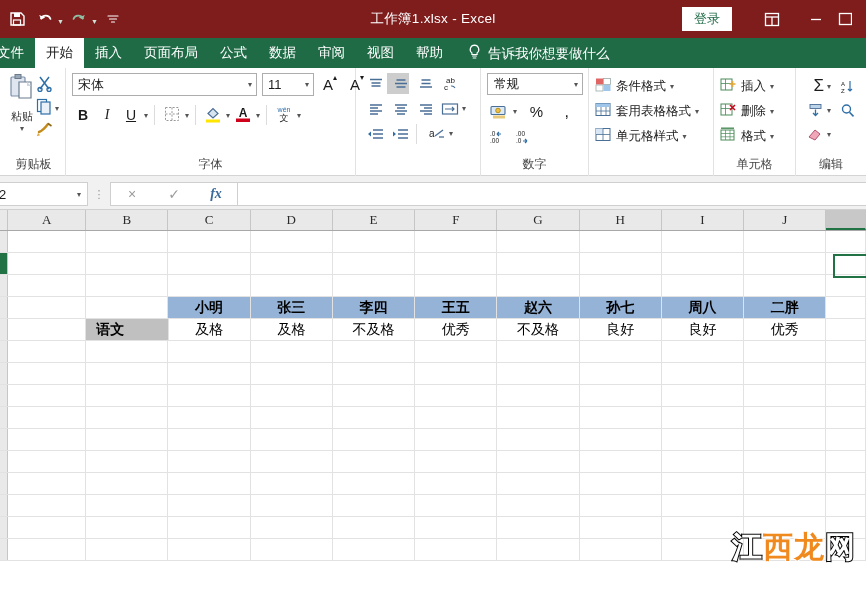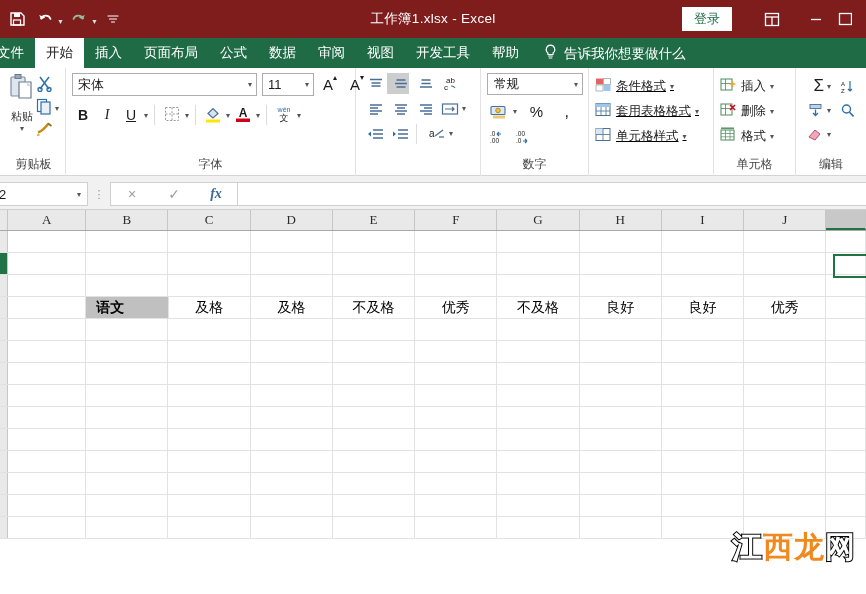--- a/index.html
+++ b/index.html
@@ -129,21 +129,21 @@
   .al-btn.on { background: #cdcdcd; }
   
   .g-num { width: 108px; }
   .num-fmt {
     border: 1px solid #adadad; background:#fff; height:22px; width: 96px;
     display:flex; align-items:center; justify-content:space-between;
     font-size: 12.5px; color:#1b1b1b; padding: 0 4px 0 6px;
   }
   .num-row { display:flex; align-items:center; gap:4px; margin-top: 6px;}
   
-  .g-style { width: 125px; text-decoration: underline; }
+  .g-style { width: 125px; }
   .st-item { display:flex; align-items:center; gap:4px; height:22px; font-size:12.5px; color:#1b1b1b;}
   
   .g-cells { width: 82px; }
   
   .g-edit { width: 70px; border-right: none;}
   .ed-row { display:flex; align-items:center; gap:3px; height:22px;}
   
   .fxbar {
     height: 34px;
     background: #f1f1f1;
@@ -265,21 +265,20 @@
 
 <div class="tabbar">
   <div class="tab" style="margin-left:-14px;">文件</div>
   <div class="tab active">开始</div>
   <div class="tab">插入</div>
   <div class="tab">页面布局</div>
   <div class="tab">公式</div>
   <div class="tab">数据</div>
   <div class="tab">审阅</div>
   <div class="tab">视图</div>
-  <div class="tab">开发工具</div>
   <div class="tab">帮助</div>
   <div class="tellme">
     <span>
       <svg width="13" height="16" viewBox="0 0 13 16">
           <path d="M6.5 1.2a4.3 4.3 0 0 0-2.6 7.7v1.6h5.2V8.9A4.3 4.3 0 0 0 6.5 1.2z" fill="none" stroke="#fff" stroke-width="1.2"></path>
           <path d="M4.6 12h3.8M5.2 14h2.6" stroke="#fff" stroke-width="1.2" stroke-linecap="round"></path>
         </svg>
     </span>
     <span>告诉我你想要做什么</span>
   </div>
@@ -706,20 +705,34 @@
         <div class="cell" style="width: 83px;"></div>
         <div class="cell" style="width: 83px;"></div>
         <div class="cell" style="width: 83px;"></div>
         <div class="cell" style="width: 83px;"></div>
         <div class="cell" style="width: 83px;"></div>
         <div class="cell" style="width: 40px;"></div>
       </div>
       <div class="rowline">
         <div class="rh"></div>
         <div class="cell" style="width: 79px;"></div>
+        <div class="cell" style="width: 83px;"></div>
+        <div class="cell hdr" style="width: 83px;">小明</div>
+        <div class="cell hdr" style="width: 83px;">张三</div>
+        <div class="cell hdr" style="width: 83px;">李四</div>
+        <div class="cell hdr" style="width: 83px;">王五</div>
+        <div class="cell hdr" style="width: 83px;">赵六</div>
+        <div class="cell hdr" style="width: 83px;">孙七</div>
+        <div class="cell hdr" style="width: 83px;">周八</div>
+        <div class="cell hdr" style="width: 83px;">二胖</div>
+        <div class="cell" style="width: 40px;"></div>
+      </div>
+      <div class="rowline">
+        <div class="rh"></div>
+        <div class="cell" style="width: 79px;"></div>
         <div class="cell rowlbl" style="width: 83px;">语文</div>
         <div class="cell" style="width: 83px;">及格</div>
         <div class="cell" style="width: 83px;">及格</div>
         <div class="cell" style="width: 83px;">不及格</div>
         <div class="cell" style="width: 83px;">优秀</div>
         <div class="cell" style="width: 83px;">不及格</div>
         <div class="cell" style="width: 83px;">良好</div>
         <div class="cell" style="width: 83px;">良好</div>
         <div class="cell" style="width: 83px;">优秀</div>
         <div class="cell" style="width: 40px;"></div>

